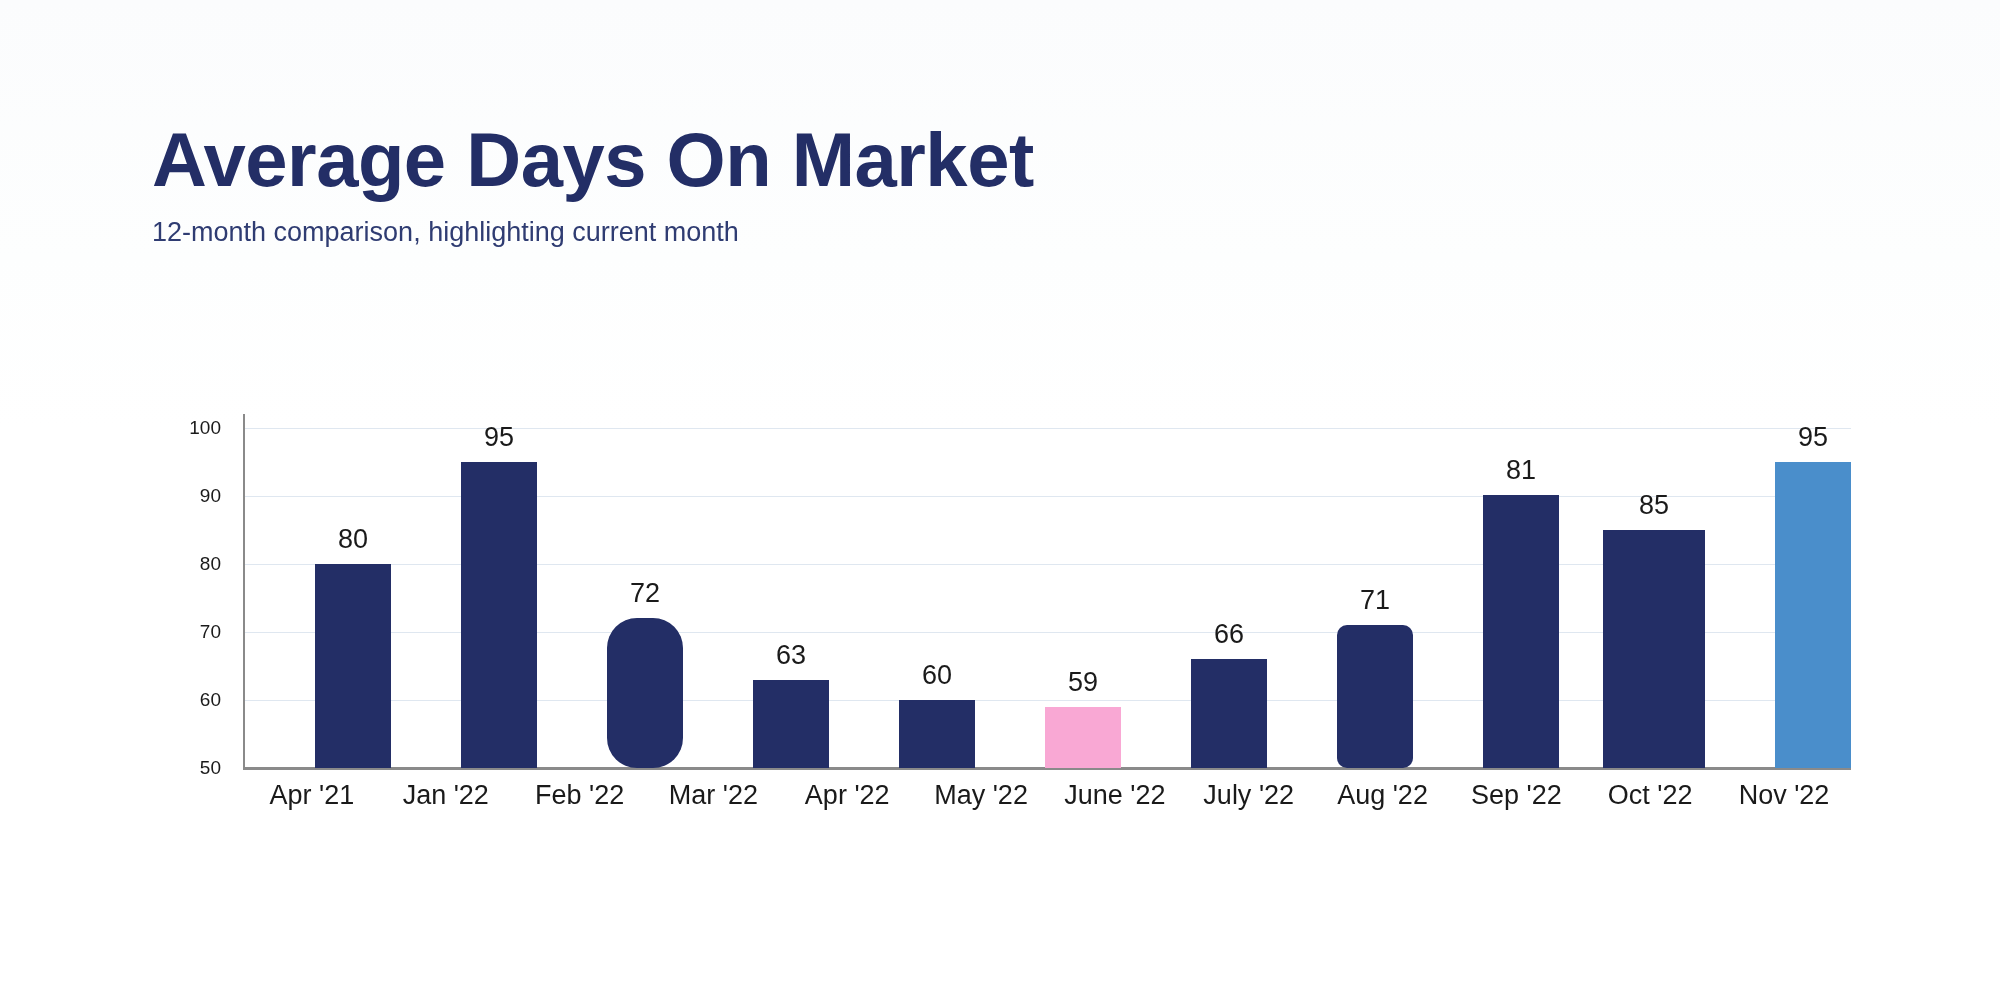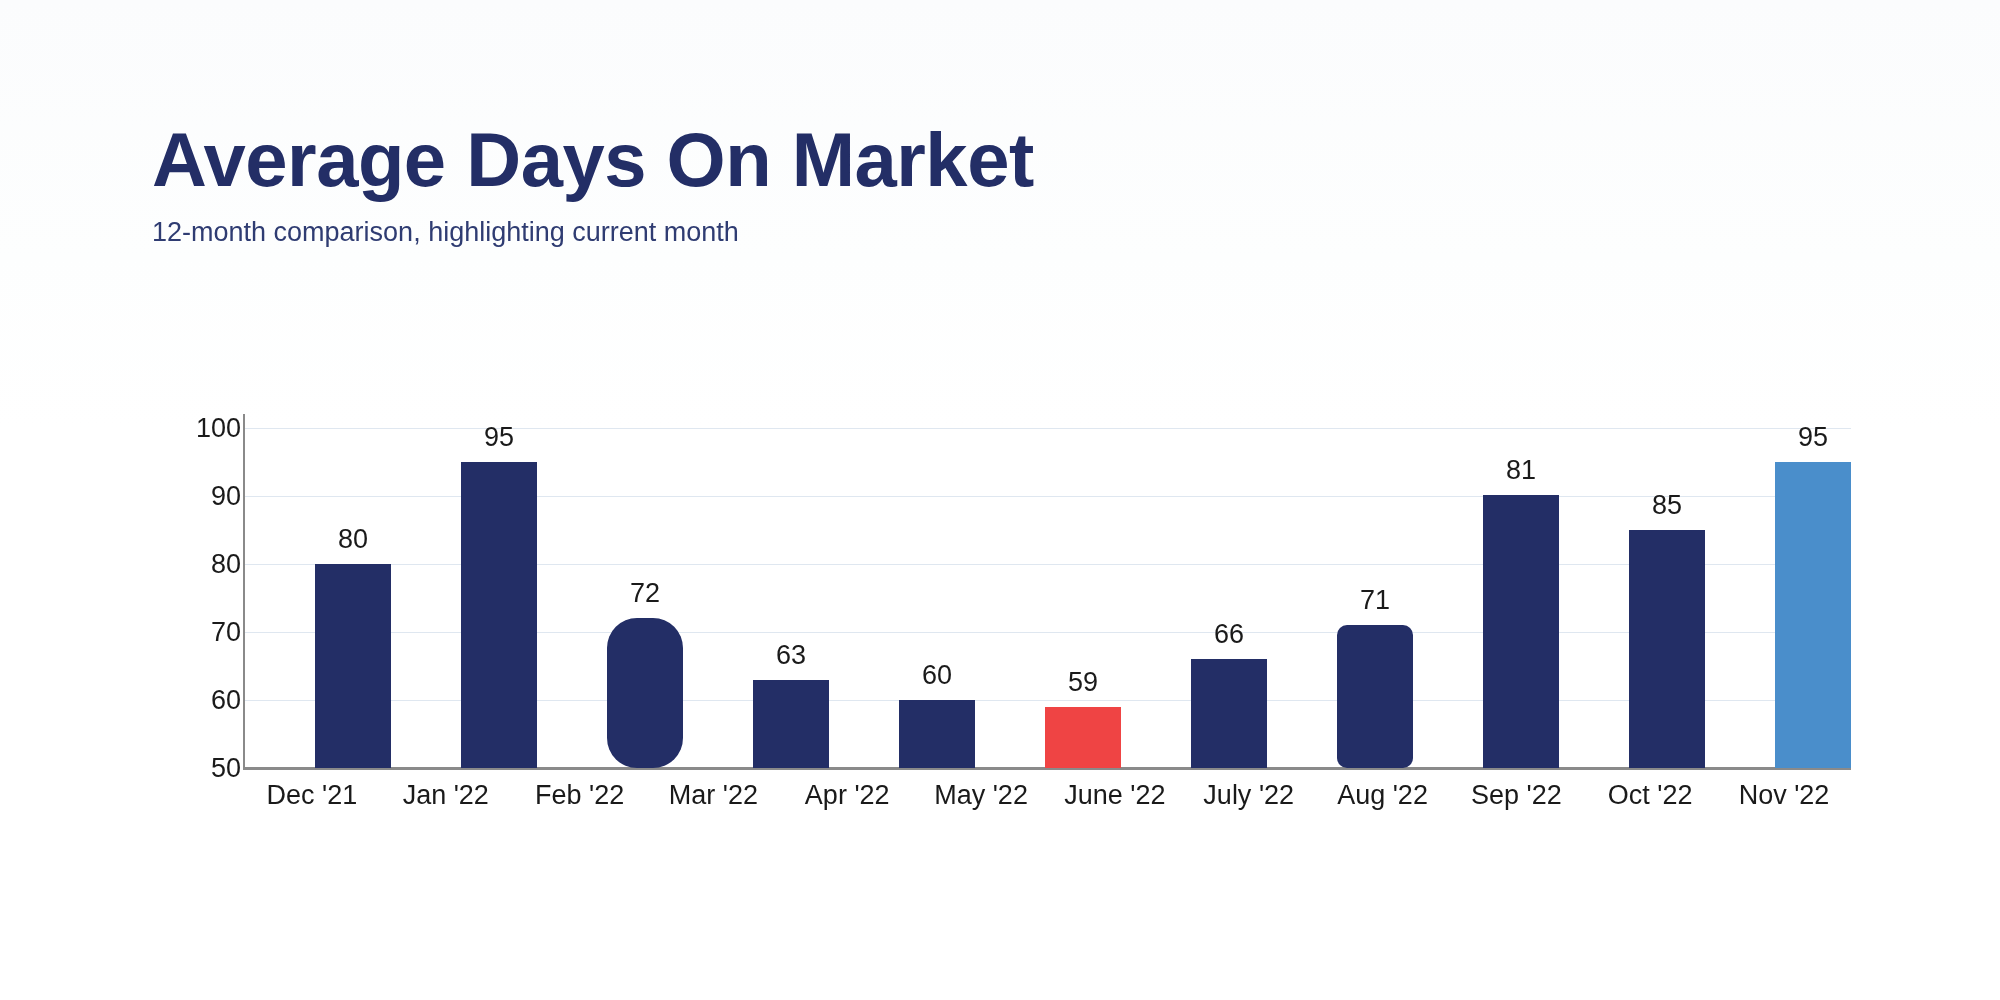--- a/index.html
+++ b/index.html
@@ -59,23 +59,23 @@
   
   .y-labels {
     position: absolute;
     left: 0;
     top: 0;
     width: 86px;
     height: 340px;
   }
   .y-label {
     position: absolute;
-    right: 0;
+    right: 20px;
     transform: translateY(-50%);
-    font-size: 27px;
+    font-size: 19px;
     color: #1a1a1a;
     text-align: left;
     white-space: nowrap;
   }
 
   
   .y-axis-line {
     position: absolute;
     left: 88px;
     top: -14px;
@@ -207,54 +207,54 @@
           <div class="bar" style="height: 88.4px; background: rgb(35, 46, 102);">
             <span class="bar-value">63</span>
           </div>
         </div>
         <div class="bar-slot">
           <div class="bar" style="height: 68px; background: rgb(35, 46, 102);">
             <span class="bar-value">60</span>
           </div>
         </div>
         <div class="bar-slot">
-          <div class="bar" style="height: 61.2px; background: #ef4444;">
+          <div class="bar" style="height: 61.2px; background: #f9a8d4;">
             <span class="bar-value">59</span>
           </div>
         </div>
         <div class="bar-slot">
           <div class="bar" style="height: 108.8px; background: rgb(35, 46, 102);">
             <span class="bar-value">66</span>
           </div>
         </div>
         <div class="bar-slot">
           <div class="bar" style="height: 142.8px; background: rgb(35, 46, 102); border-radius: 10px;">
             <span class="bar-value">71</span>
           </div>
         </div>
         <div class="bar-slot">
           <div class="bar" style="height: 273px; background: rgb(35, 46, 102);">
             <span class="bar-value">81</span>
           </div>
         </div>
         <div class="bar-slot">
-          <div class="bar" style="height: 238px; background: rgb(35, 46, 102);">
+          <div class="bar" style="height: 238px; background: rgb(35, 46, 102); padding-left: 26px;">
             <span class="bar-value">85</span>
           </div>
         </div>
         <div class="bar-slot">
           <div class="bar highlight" style="height: 306px; background: rgb(74, 142, 203);">
             <span class="bar-value">95</span>
           </div>
         </div>
       </div>
   </div>
 
   <div class="x-labels">
-      <div class="x-label">Dec '21</div>
+      <div class="x-label">Apr '21</div>
       <div class="x-label">Jan '22</div>
       <div class="x-label">Feb '22</div>
       <div class="x-label">Mar '22</div>
       <div class="x-label">Apr '22</div>
       <div class="x-label">May '22</div>
       <div class="x-label">June '22</div>
       <div class="x-label">July '22</div>
       <div class="x-label">Aug '22</div>
       <div class="x-label">Sep '22</div>
       <div class="x-label">Oct '22</div>

